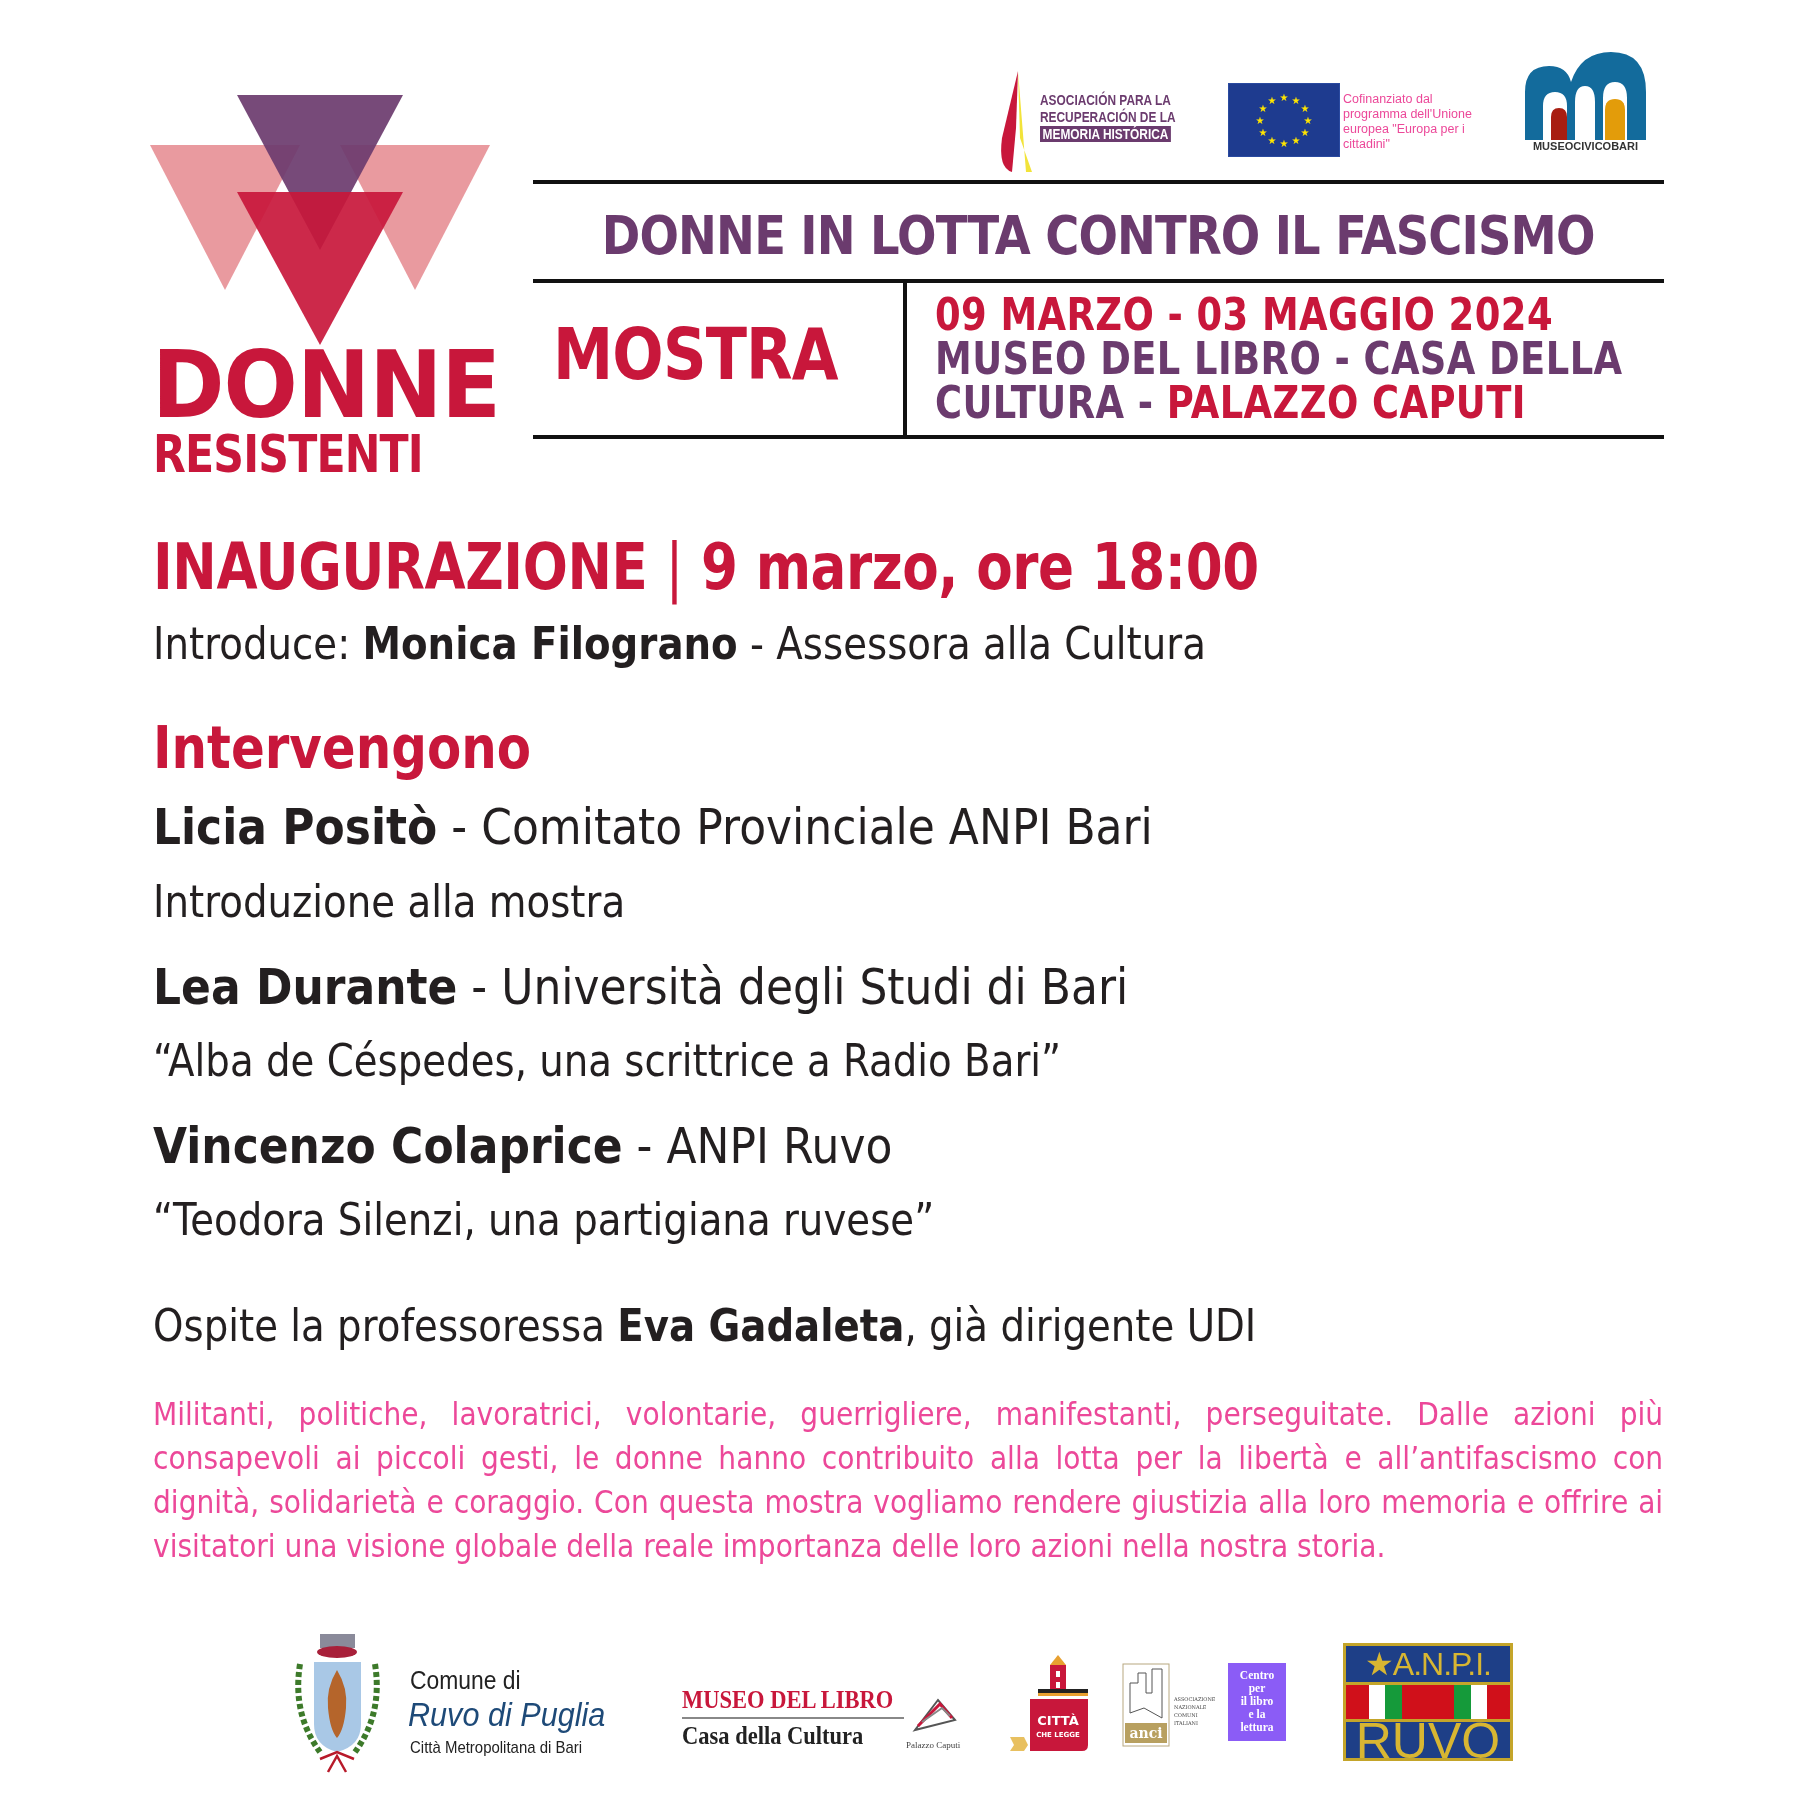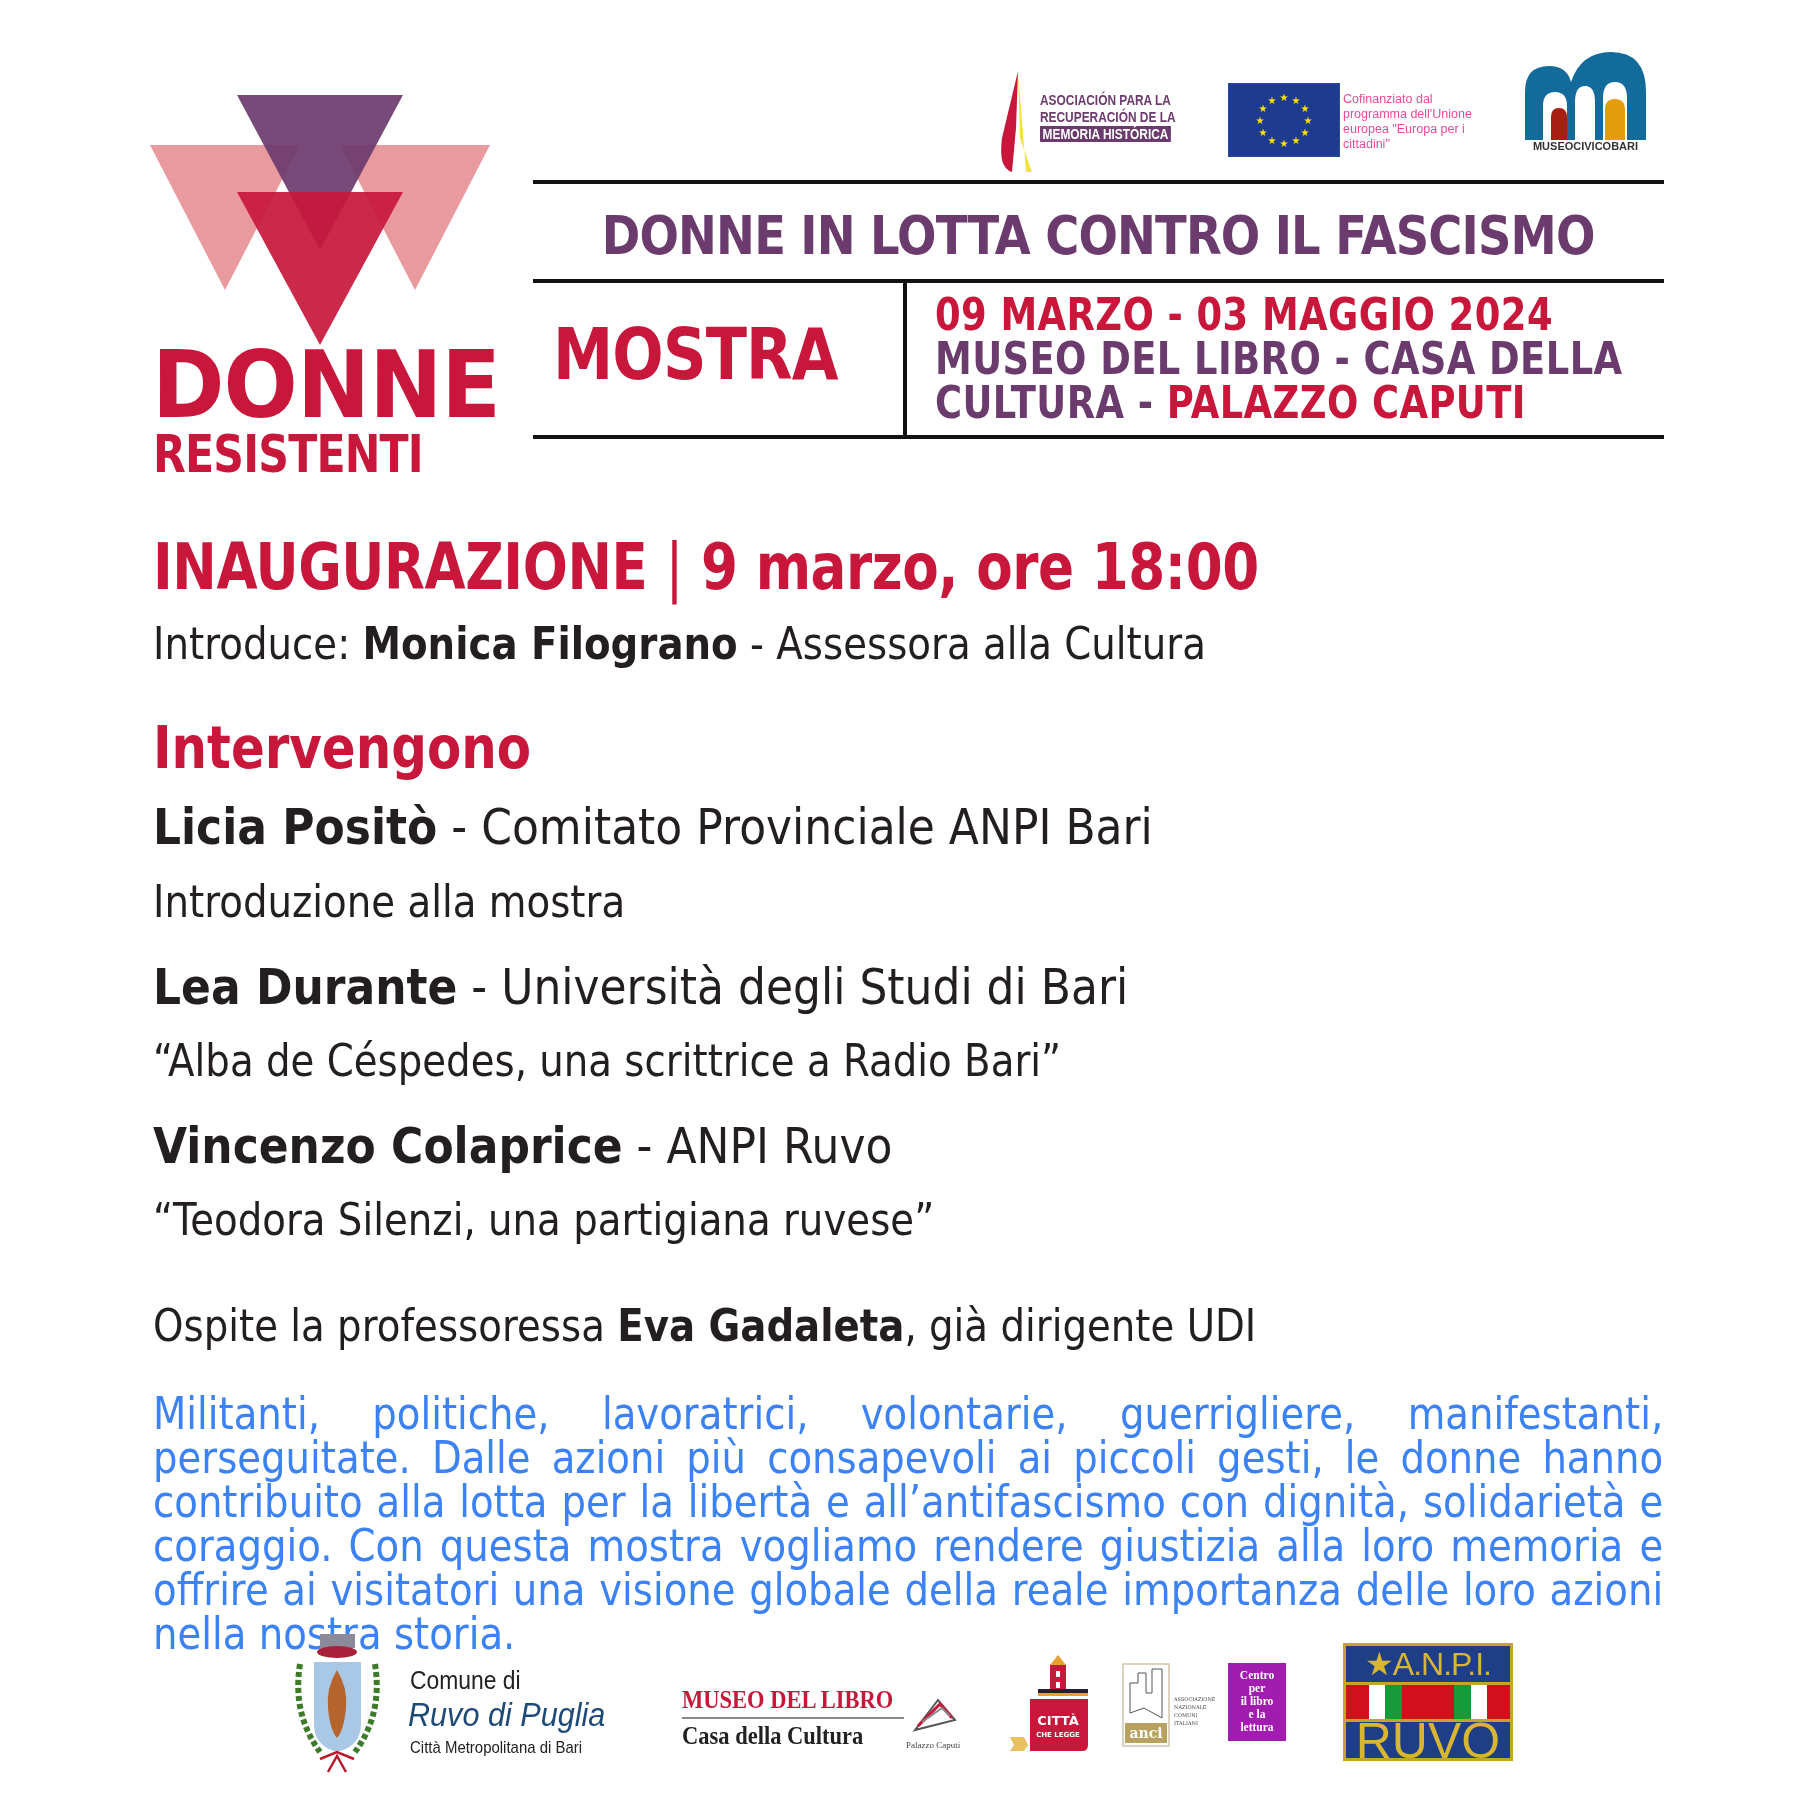--- a/index.html
+++ b/index.html
@@ -31,36 +31,36 @@
     .venue { left: 935px; top: 293px; width: 720px; font-size: 45px; font-weight: 900; line-height: 44px; font-family: "DejaVu Sans", sans-serif; transform: scaleX(0.82); transform-origin: left; white-space: nowrap; letter-spacing: 0.5px; }
 
     
     .inaug { left: 153px; top: 530px; font-size: 64px; font-weight: 900; color: #c8173b; font-family: "DejaVu Sans", sans-serif; transform: scaleX(0.83); transform-origin: left; white-space: nowrap; letter-spacing: -0.5px; }
     .line { left: 153px; font-size: 44px; color: #231f20; white-space: nowrap; font-family: "DejaVu Sans", sans-serif; transform: scaleX(0.88); transform-origin: left; }
     .line b { font-weight: 900; }
     .speaker-name { font-size: 50px; font-weight: 900; }
     .speaker-role { font-size: 50px; }
     .interv { left: 153px; top: 714px; font-size: 58px; font-weight: 900; color: #c8173b; font-family: "DejaVu Sans", sans-serif; transform: scaleX(0.86); transform-origin: left; }
 
-    .para { left: 153px; top: 1392px; width: 1510px; font-size: 44px; line-height: 44px; color: #3b82f6; text-align: justify; text-align-last: left; font-family: "DejaVu Sans", sans-serif; }
+    .para { left: 153px; top: 1392px; width: 1510px; font-size: 32px; line-height: 44px; color: #ec4899; text-align: justify; text-align-last: left; font-family: "DejaVu Sans", sans-serif; }
     .para-inner { display: inline-block; width: 1720px; transform: scaleX(0.878); transform-origin: left; text-align: justify; }
 
     
     .ruvo-crest { left: 290px; top: 1634px; width: 95px; height: 140px; }
     .ruvo-text1 { left: 410px; top: 1665px; font-size: 26px; color: #222; font-family: "Liberation Sans", sans-serif; transform: scaleX(0.88); transform-origin: left; }
     .ruvo-text2 { left: 408px; top: 1695px; font-size: 34px; font-style: italic; color: #1e4a78; font-family: "Liberation Sans", sans-serif; transform: scaleX(0.9); transform-origin: left; }
     .ruvo-text3 { left: 410px; top: 1738px; font-size: 17px; color: #222; font-family: "Liberation Sans", sans-serif; transform: scaleX(0.88); transform-origin: left; }
     .museo-libro-1 { left: 682px; top: 1686px; font-size: 25px; font-weight: 700; color: #c8173b; font-family: "Liberation Serif", serif; transform: scaleX(0.9); transform-origin: left; white-space: nowrap; }
     .museo-libro-rule { left: 682px; top: 1717px; width: 222px; height: 2px; background: #888; }
     .museo-libro-2 { left: 682px; top: 1722px; font-size: 25px; font-weight: 700; color: #222; font-family: "Liberation Serif", serif; transform: scaleX(0.9); transform-origin: left; white-space: nowrap; }
     .museo-libro-3 { left: 906px; top: 1740px; font-size: 9px; color: #444; font-family: "Liberation Serif", serif; white-space: nowrap; }
     .book-icon { left: 910px; top: 1680px; width: 50px; height: 60px; }
     .citta { left: 1010px; top: 1655px; width: 80px; height: 100px; }
     .anci { left: 1122px; top: 1663px; width: 95px; height: 85px; }
-    .cepell { left: 1228px; top: 1663px; width: 58px; height: 78px; background: #a21caf; color: #fff; font-family: "Liberation Serif", serif; font-weight: 700; font-size: 11.5px; line-height: 13px; text-align: center; padding-top: 6px; box-sizing: border-box; white-space: pre-line; }
+    .cepell { left: 1228px; top: 1663px; width: 58px; height: 78px; background: #8b5cf6; color: #fff; font-family: "Liberation Serif", serif; font-weight: 700; font-size: 11.5px; line-height: 13px; text-align: center; padding-top: 6px; box-sizing: border-box; white-space: pre-line; }
     .anpi { left: 1343px; top: 1643px; width: 170px; height: 118px; border: 3px solid #c4a52a; box-sizing: border-box; background: #1e3f87; }
     .anpi-top { position: absolute; left: 0; top: 0; width: 100%; height: 43px; color: #d8b632; font-size: 32px; line-height: 36px; text-align: center; font-family: "Liberation Sans", sans-serif; letter-spacing: -1px; }
     .anpi-flag { position: absolute; left: 0; top: 36px; width: 100%; height: 40px; border-top: 3px solid #c4a52a; border-bottom: 3px solid #c4a52a; box-sizing: border-box; display: flex; }
     .anpi-flag i { display: block; height: 100%; }
     .anpi-bot { position: absolute; left: 0; top: 76px; width: 100%; height: 36px; color: #d8b632; font-size: 50px; line-height: 38px; text-align: center; font-family: "Liberation Sans", sans-serif; }
   </style>
 </head>
 <body>
 
 <svg class="abs" id="logo-svg" viewBox="0 0 340 250">

